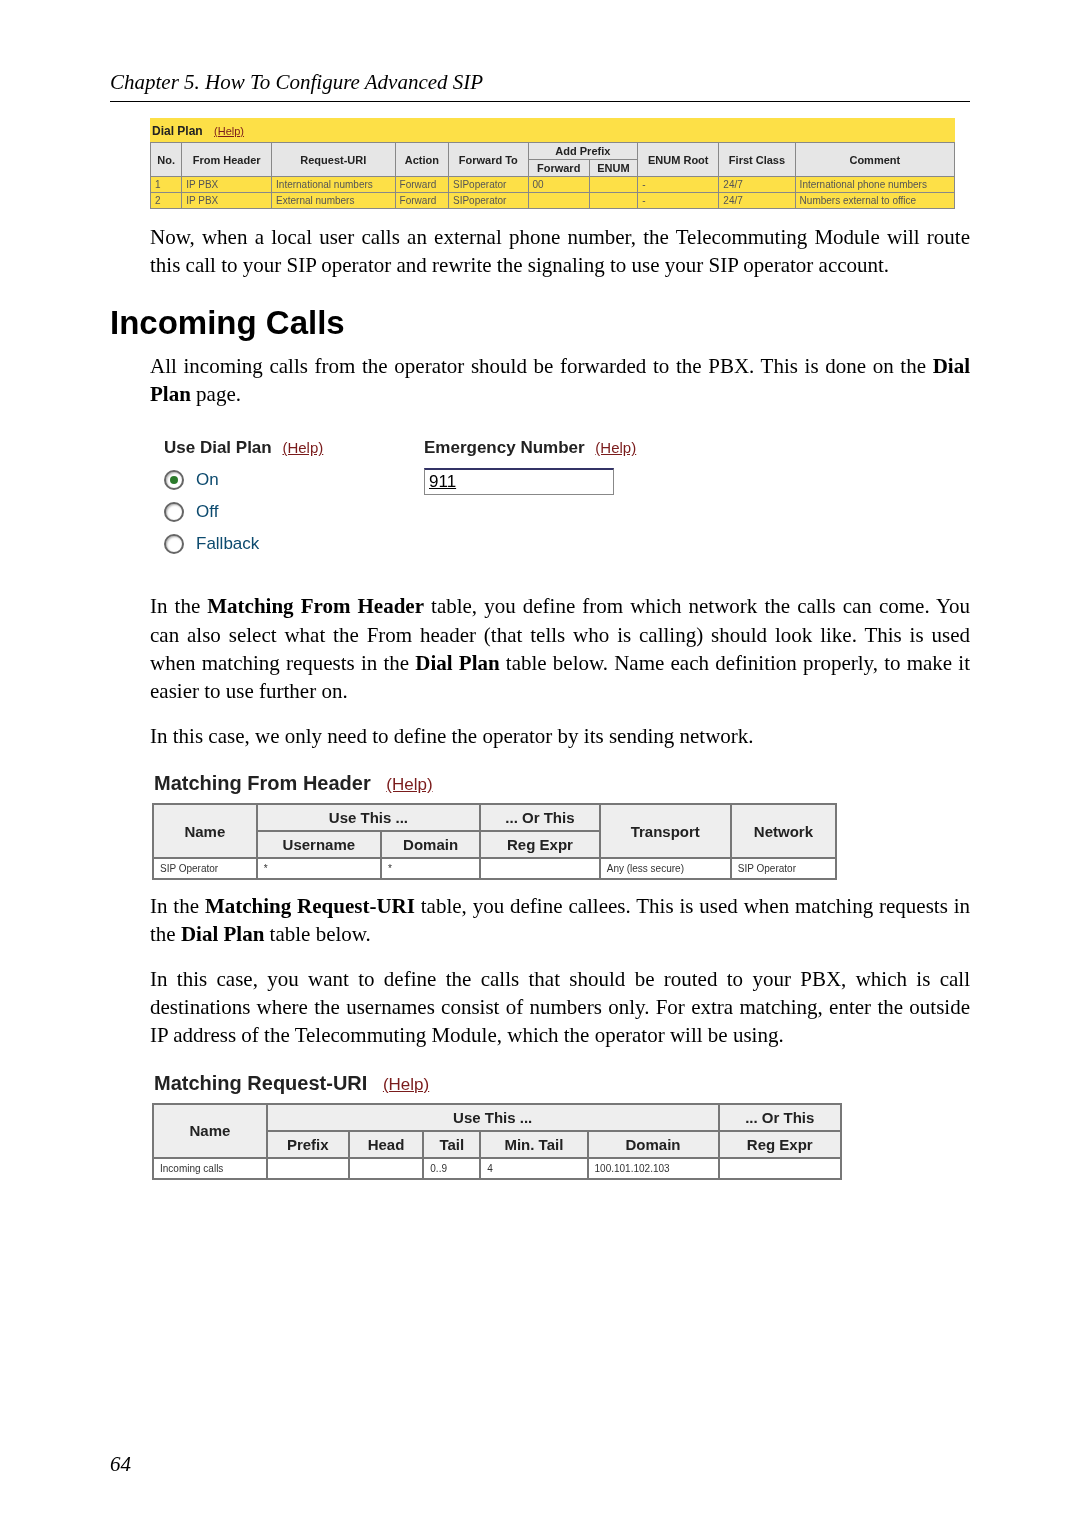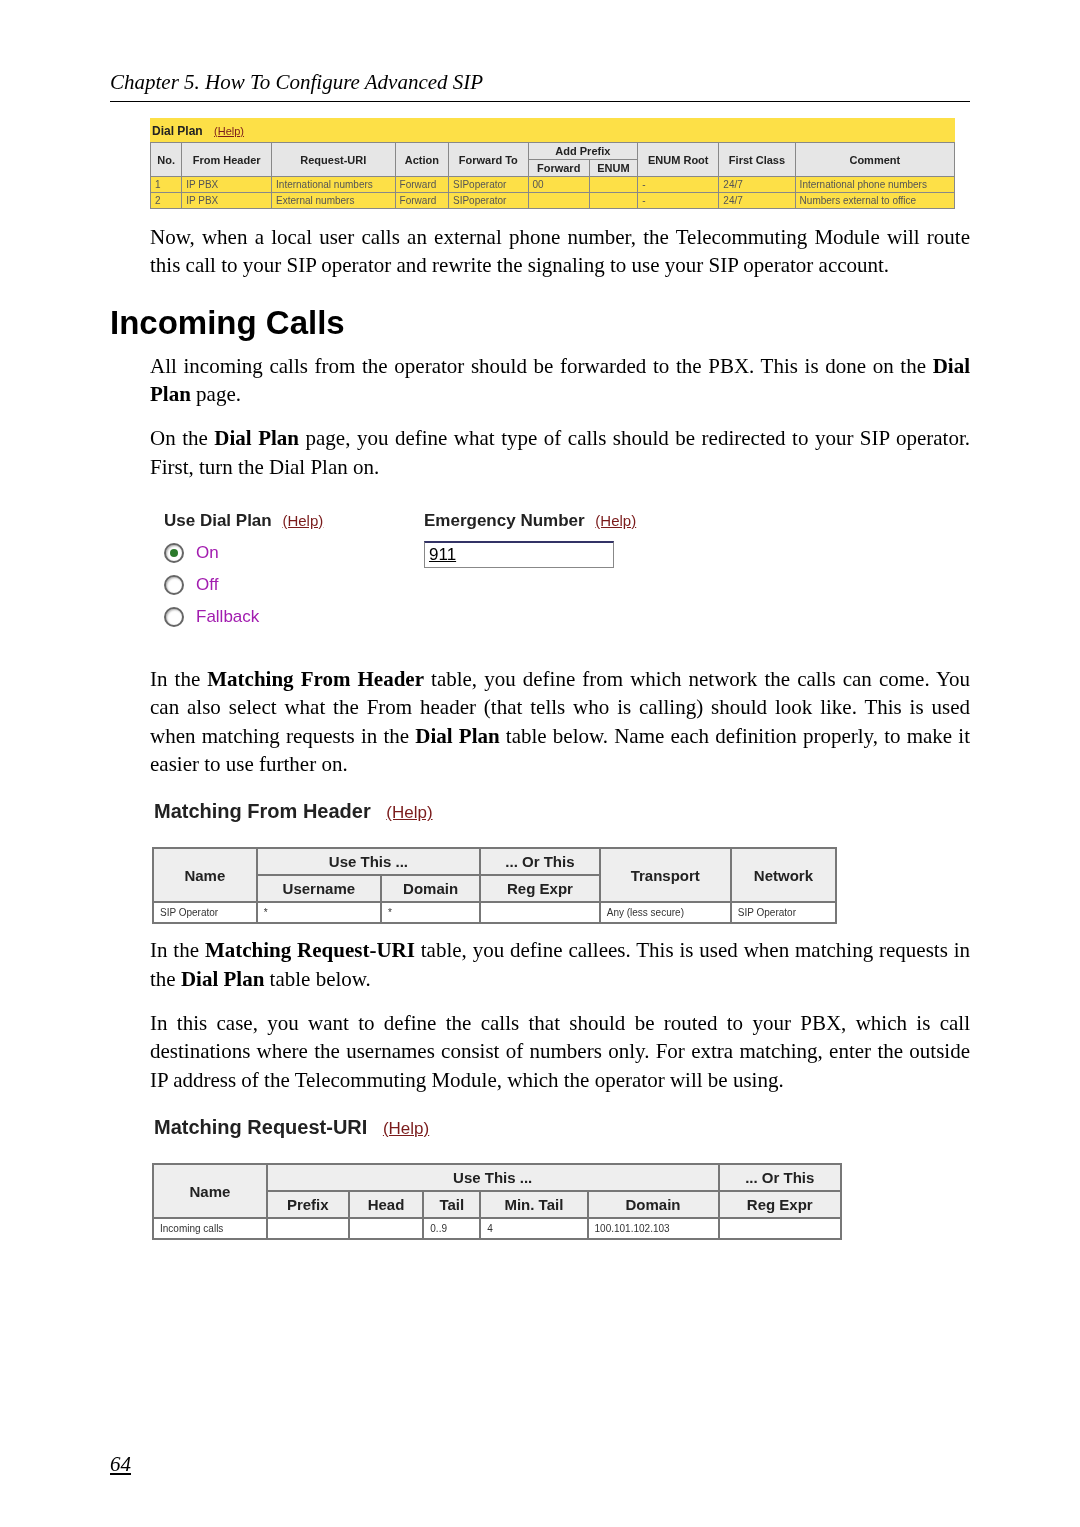--- a/index.html
+++ b/index.html
@@ -41,21 +41,20 @@
     font-size: 33px;
     margin: 24px 0 6px 0;
   }
   .bold { font-weight: bold; }
   .page-number {
     position: absolute;
     bottom: 50px;
     left: 110px;
     font-style: italic;
     font-size: 21px;
-    text-decoration: underline;
   }
 
   
   .dp-wrap {
     background: #fde047;
     font-family: Verdana, Geneva, sans-serif;
     font-size: 11px;
     color: #222;
     width: 805px;
   }
@@ -113,21 +112,21 @@
     color: #7a1b1b;
     text-decoration: underline;
     font-weight: normal;
     font-size: 15px;
     margin-left: 6px;
   }
   .radio-line {
     display: flex;
     align-items: center;
     font-size: 17px;
-    color: #a21caf;
+    color: #0c4a6e;
     margin: 12px 0;
   }
   .radio {
     width: 16px; height: 16px;
     border: 2px solid #666;
     border-radius: 50%;
     margin-right: 12px;
     display: inline-flex;
     align-items: center; justify-content: center;
     background: #fff;
@@ -155,21 +154,21 @@
     width: 685px;
     background: #fff;
     margin-left: 40px;
     font-family: Verdana, Geneva, sans-serif;
     padding: 4px 2px 2px 2px;
   }
   .mfh-title {
     font-weight: bold;
     font-size: 20px;
     color: #222;
-    padding: 2px 0 24px 2px;
+    padding: 2px 0 8px 2px;
   }
   .mfh-title a {
     color: #7a1b1b;
     text-decoration: underline;
     font-weight: normal;
     font-size: 17px;
     margin-left: 10px;
   }
   table.mfh {
     border-collapse: collapse;
@@ -261,23 +260,20 @@
   </div>
 
   <div class="body-text">Now, when a local user calls an external phone number, the Telecommuting Module will route this call to your SIP operator and rewrite the signaling to use your SIP operator account.</div>
 
   <div class="h2">Incoming Calls</div>
 
   <div class="body-text">
     <span>All incoming calls from the operator should be forwarded to the PBX. This is done on the </span><span class="bold">Dial Plan</span><span> page.</span>
   </div>
 
-  <div class="body-text">
-    <span>On the </span><span class="bold">Dial Plan</span><span> page, you define what type of calls should be redirected to your SIP operator. First, turn the Dial Plan on.</span>
-  </div>
 
   <div class="udp-wrap">
     <div class="udp-row">
       <div class="udp-col1">
         <div class="udp-heading">
           <span>Use Dial Plan</span>
           <a href="#">(Help)</a>
         </div>
         <div class="radio-line">
           <span class="radio selected"></span>
@@ -299,20 +295,21 @@
         </div>
         <input class="em-input" value="911" style="">
       </div>
     </div>
   </div>
 
   <div class="body-text">
     <span>In the </span><span class="bold">Matching From Header</span><span> table, you define from which network the calls can come. You can also select what the From header (that tells who is calling) should look like. This is used when matching requests in the </span><span class="bold">Dial Plan</span><span> table below. Name each definition properly, to make it easier to use further on.</span>
   </div>
 
+  <div class="body-text">In this case, we only need to define the operator by its sending network.</div>
 
   <div class="mfh-wrap">
     <div class="mfh-title">
       <span>Matching From Header</span>
       <a href="#">(Help)</a>
     </div>
     <table class="mfh">
       <tbody>
           <tr>
         <th rowspan="2">Name</th>

